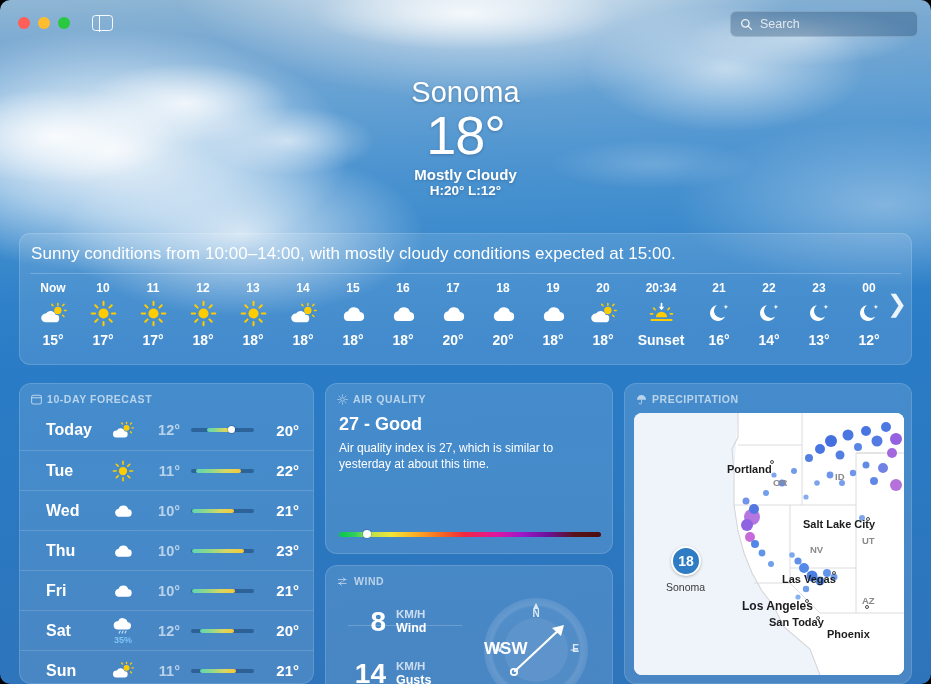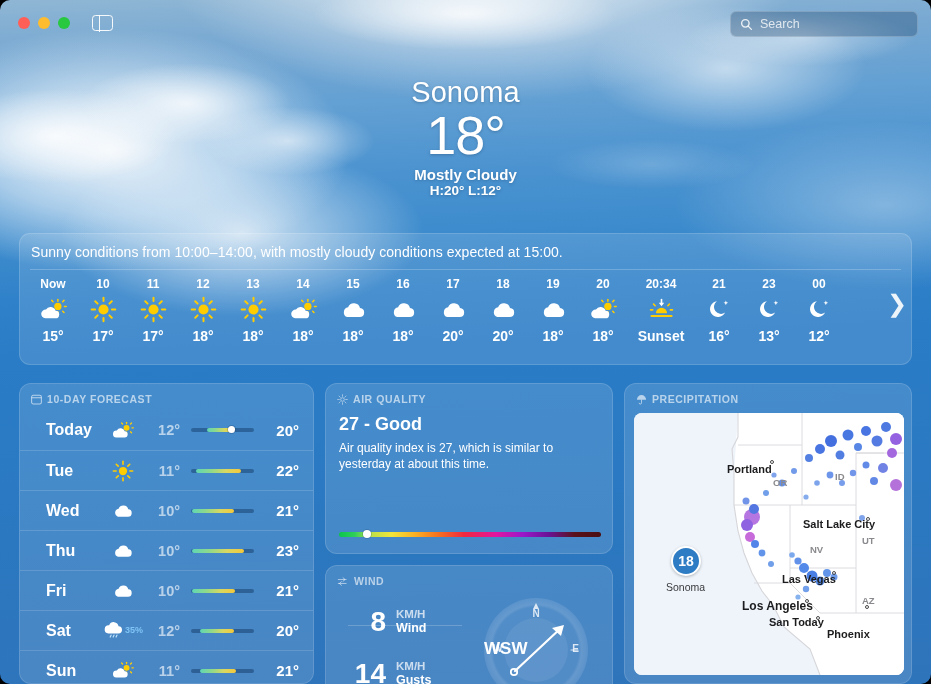--- a/index.html
+++ b/index.html
@@ -57,21 +57,21 @@
   .hero .temp { font-size:54px; font-weight:200; line-height:1.08; letter-spacing:-1px; margin-top:-2px; }
   .hero .cond { font-size:15px; font-weight:600; margin-top:1px; }
   .hero .hilo { font-size:13.5px; font-weight:600; }
 
   
   .hourly {
     position:absolute; left:19px; top:233px; width:893px; height:132px;
     border-radius:11px; background:rgba(255,255,255,0.12);
     border:0.5px solid rgba(255,255,255,0.14); z-index:5; overflow:hidden;
   }
-  .hourly .summary { color:#fff; font-size:14px; padding:10px 17px 0 11px; letter-spacing:0.05px; }
+  .hourly .summary { color:#fff; font-size:17px; padding:10px 17px 0 11px; letter-spacing:0.05px; }
   .hourly .divider { height:0.5px; background:rgba(255,255,255,0.22); margin:9px 10px 0 10px; }
   .hours { display:flex; padding:7px 0 0 8px; }
   .hour { width:50px; flex:0 0 50px; text-align:center; color:#fff; }
   .hour .h-label { font-size:12px; font-weight:700; }
   .hour .h-icon { height:32px; display:flex; align-items:center; justify-content:center; margin-top:3px; }
   .hour .h-temp { font-size:14px; font-weight:700; margin-top:2px; }
   .hour.wide { width:66px; flex:0 0 66px; }
   .chev { position:absolute; right:4px; top:58px; color:rgba(255,255,255,0.9);
           font-size:24px; font-weight:200; line-height:1; }
 
@@ -87,21 +87,21 @@
   .col-left { width:295px; height:301px; }
   .col-mid  { width:288px; display:flex; flex-direction:column; gap:11px; }
   .col-right{ width:288px; height:301px; }
 
   
   .day-list { margin-top:5px; }
   .day-row { display:flex; align-items:center; height:40px; padding:0 14px 0 26px;
              border-top:0.5px solid rgba(255,255,255,0.15); }
   .day-row:first-child { border-top:none; margin-top:2px; }
   .day-name { width:56px; font-size:16px; font-weight:600; color:#fff; }
-  .day-icon { width:42px; display:flex; align-items:center; justify-content:center; }
+  .day-icon { width:42px; display:flex; flex-direction:column; align-items:center; justify-content:center; }
   .day-pop { font-size:9px; font-weight:700; color:#7fc4f5; margin-top:-1px; }
   .day-lo { width:36px; text-align:right; font-size:14.5px; font-weight:600; color:rgba(255,255,255,0.62); }
   .bar-wrap { flex:1; height:4px; margin:0 11px; border-radius:2px; background:rgba(10,45,85,0.42); position:relative; }
   .bar { position:absolute; top:0; height:4px; border-radius:2px; }
   .bar-dot { position:absolute; top:-1.6px; width:7px; height:7px; border-radius:50%;
              background:#fff; box-shadow:0 0 0 1px rgba(20,60,100,0.25); }
   .day-hi { width:34px; text-align:right; font-size:15px; font-weight:700; color:#fff; }
 
   
   .aq { height:171px; }
@@ -379,20 +379,30 @@
         </div>
         <div class="hour">
           <div class="h-label">21</div>
           <div class="h-icon">
             <svg width="22.139999999999997" height="22.139999999999997" viewBox="0 0 28 28">
       <path d="M21.6 18.4 A10 10 0 1 1 11.2 4.2 A8.4 8.4 0 0 0 21.6 18.4 Z" fill="#ffffff"></path>
       <path d="M22.6 3.2 l0.85 2.1 l2.1 0.85 l-2.1 0.85 l-0.85 2.1 l-0.85 -2.1 l-2.1 -0.85 l2.1 -0.85 Z" fill="#ffffff"></path>
             </svg>
           </div>
           <div class="h-temp">16°</div>
+        </div>
+        <div class="hour">
+          <div class="h-label">22</div>
+          <div class="h-icon">
+            <svg width="22.139999999999997" height="22.139999999999997" viewBox="0 0 28 28">
+      <path d="M21.6 18.4 A10 10 0 1 1 11.2 4.2 A8.4 8.4 0 0 0 21.6 18.4 Z" fill="#ffffff"></path>
+      <path d="M22.6 3.2 l0.85 2.1 l2.1 0.85 l-2.1 0.85 l-0.85 2.1 l-0.85 -2.1 l-2.1 -0.85 l2.1 -0.85 Z" fill="#ffffff"></path>
+            </svg>
+          </div>
+          <div class="h-temp">14°</div>
         </div>
         <div class="hour">
           <div class="h-label">23</div>
           <div class="h-icon">
             <svg width="22.139999999999997" height="22.139999999999997" viewBox="0 0 28 28">
       <path d="M21.6 18.4 A10 10 0 1 1 11.2 4.2 A8.4 8.4 0 0 0 21.6 18.4 Z" fill="#ffffff"></path>
       <path d="M22.6 3.2 l0.85 2.1 l2.1 0.85 l-2.1 0.85 l-0.85 2.1 l-0.85 -2.1 l-2.1 -0.85 l2.1 -0.85 Z" fill="#ffffff"></path>
             </svg>
           </div>
           <div class="h-temp">13°</div>

